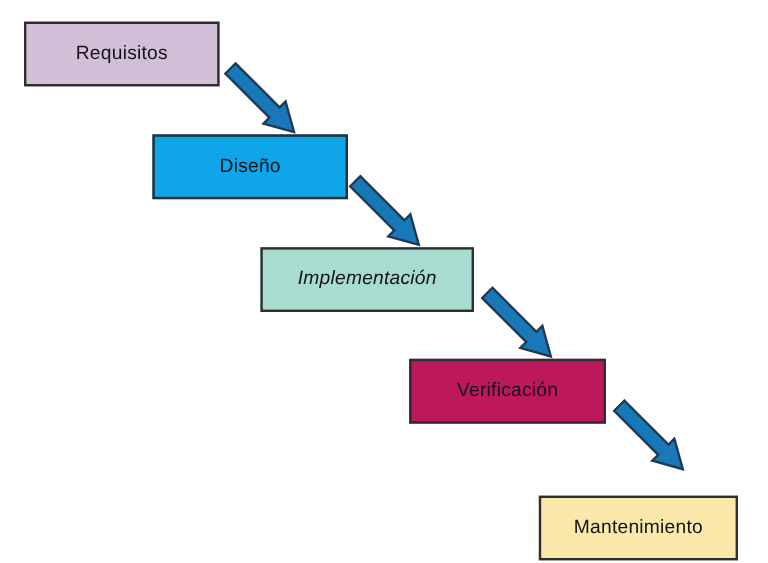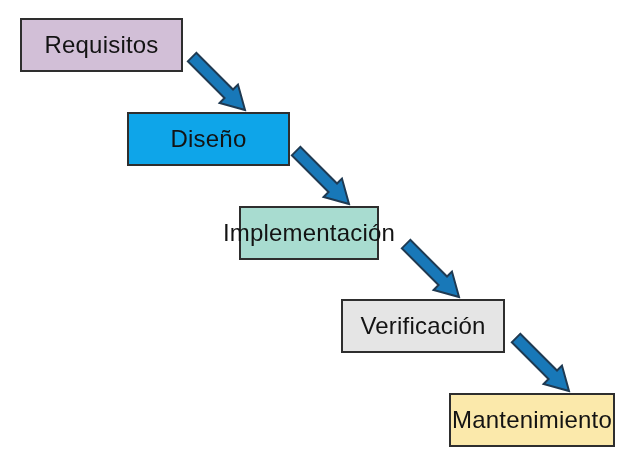--- a/index.html
+++ b/index.html
@@ -15,29 +15,29 @@
     background: #ffffff;
     overflow: hidden;
   }
   .stage-box {
     position: absolute;
     box-sizing: border-box;
     border: 2px solid #2e2e2e;
     display: flex;
     align-items: center;
     justify-content: center;
-    font-size: 24px;
+    font-size: 16px;
     color: #131313;
     letter-spacing: 0.2px;
   }
   .s0 { left: 20px;  top: 18px;  width: 163px; height: 54px; }
   .s1 { left: 127px; top: 112px; width: 163px; height: 54px; }
-  .s2 { left: 239px; top: 206px; width: 140px; height: 54px; }
+  .s2 { left: 217px; top: 206px; width: 178px; height: 54px; font-style: italic; }
   .s3 { left: 341px; top: 299px; width: 164px; height: 54px; }
-  .s4 { left: 449px; top: 393px; width: 166px; height: 54px; }
+  .s4 { left: 449px; top: 413px; width: 166px; height: 54px; }
   .arrow {
     position: absolute;
     width: 78px;
     height: 30px;
     transform: rotate(45deg);
     transform-origin: 1px 15px;
   }
   .a0 { left: 191px; top: 42px;  }
   .a1 { left: 295px; top: 136px; }
   .a2 { left: 405px; top: 229px; }
@@ -65,21 +65,21 @@
   </svg>
 
   <div class="stage-box s2" style="background: rgb(168, 220, 208); border-color: rgb(46, 46, 46); color: rgb(19, 19, 19);">
     <span>Implementación</span>
   </div>
 
   <svg class="arrow a2" viewBox="0 0 78 30">
     <polygon points="1,9 53,9 53,2 76,15 53,28 53,21 1,21" stroke-width="2" stroke-linejoin="miter" fill="#1878b8" stroke="#1f3a52"></polygon>
   </svg>
 
-  <div class="stage-box s3" style="background: #e5e5e5; border-color: rgb(46, 46, 46); color: rgb(19, 19, 19);">
+  <div class="stage-box s3" style="background: #be185d; border-color: rgb(46, 46, 46); color: rgb(19, 19, 19);">
     <span>Verificación</span>
   </div>
 
   <svg class="arrow a3" viewBox="0 0 78 30">
     <polygon points="1,9 53,9 53,2 76,15 53,28 53,21 1,21" stroke-width="2" stroke-linejoin="miter" fill="#1878b8" stroke="#1f3a52"></polygon>
   </svg>
 
   <div class="stage-box s4" style="background: rgb(251, 233, 171); border-color: rgb(46, 46, 46); color: rgb(19, 19, 19);">
     <span>Mantenimiento</span>
   </div>

